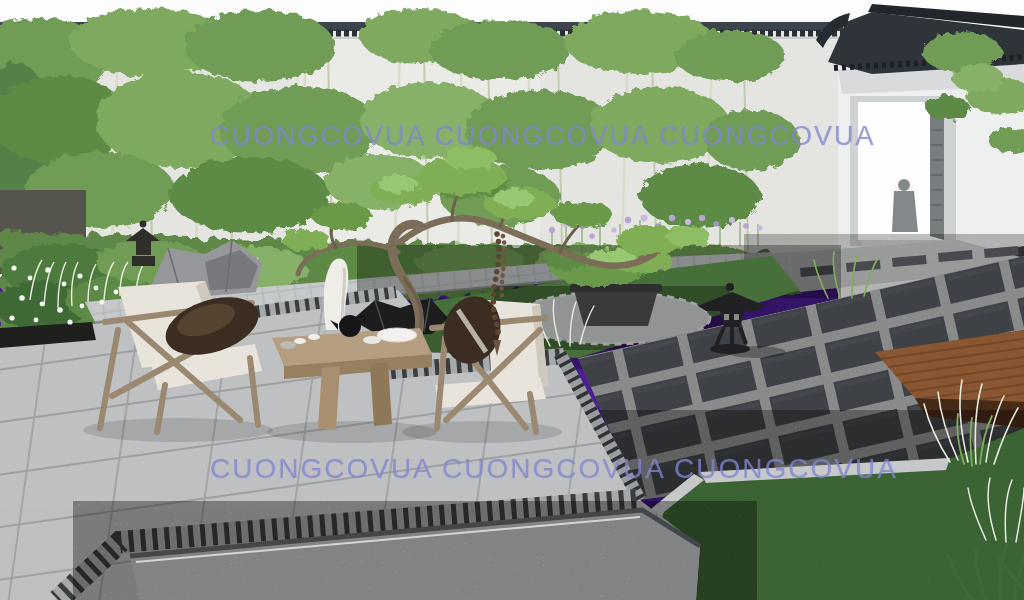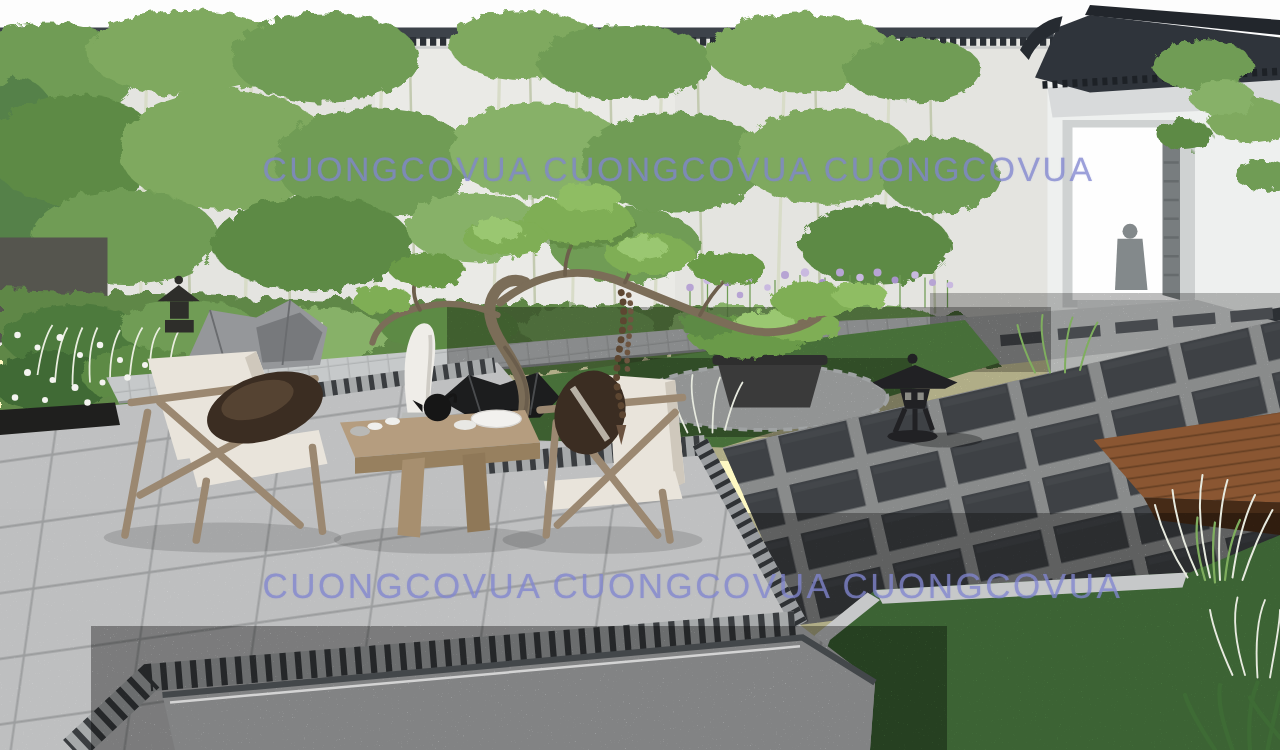--- a/index.html
+++ b/index.html
@@ -1,16 +1,16 @@
 <!DOCTYPE html>
 <html><head>
 <meta charset="utf-8">
 <style>
   html,body{margin:0;padding:0;background:#ffffff;}
-  #stage{position:relative;width:1024px;height:600px;overflow:hidden;background:#fef9c3;
+  #stage{position:relative;width:1024px;height:600px;overflow:hidden;background:#4c1d95;
          font-family:"Liberation Sans", sans-serif;}
   #stage svg{position:absolute;left:0;top:0;}
   .watermark{position:absolute;left:210px;width:640px;color:#8186d0;opacity:.78;
              font-size:27px;letter-spacing:2px;font-weight:400;white-space:nowrap;
              pointer-events:none;text-shadow:0 0 1px rgba(120,126,205,.5);}
   #wm1{top:121px;}
   #wm2{top:453px;font-size:28px;}
 </style>
 </head>
 <body>

